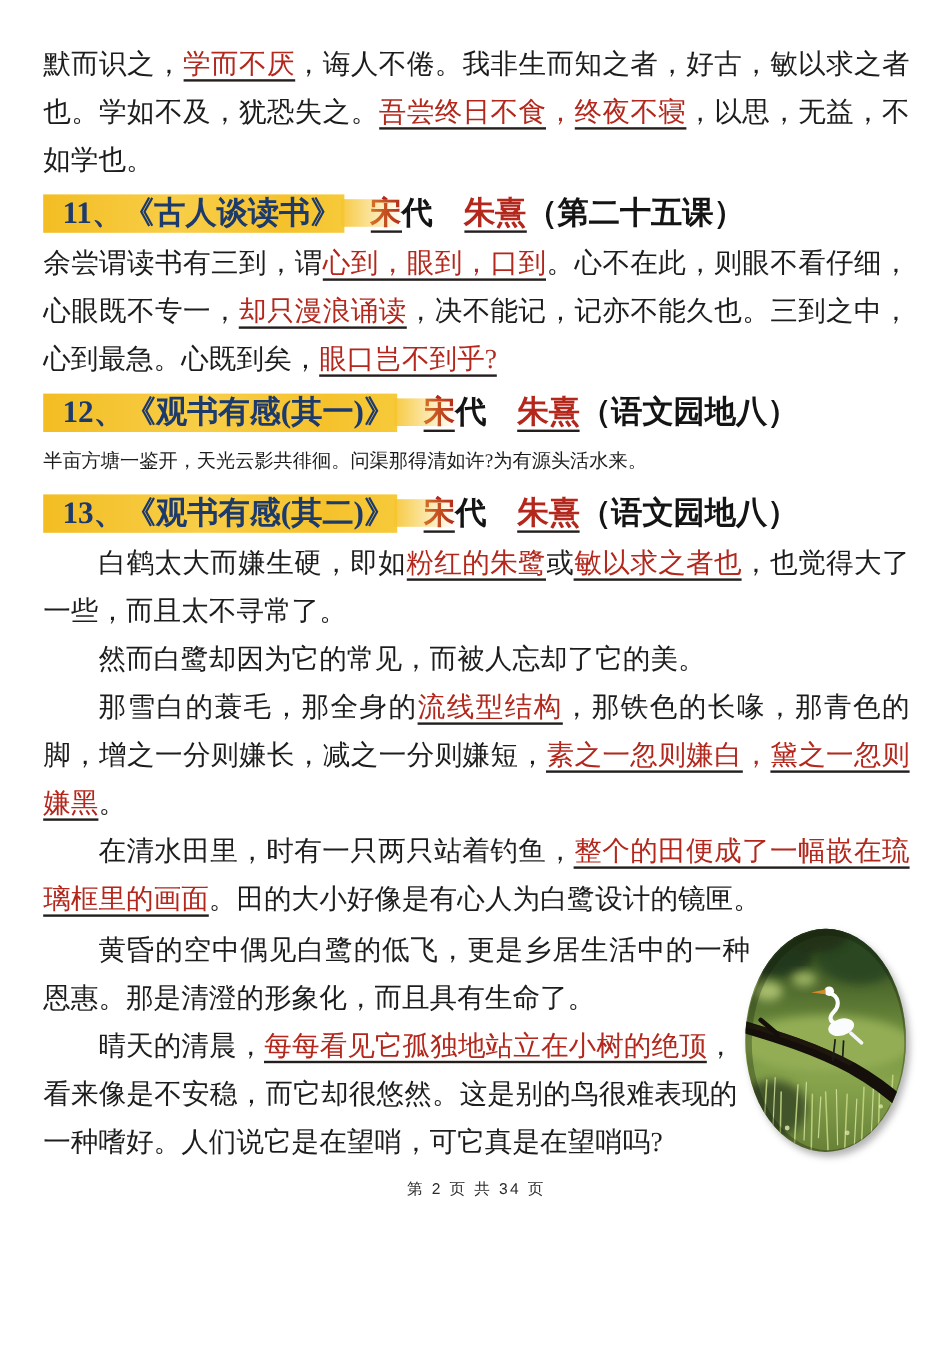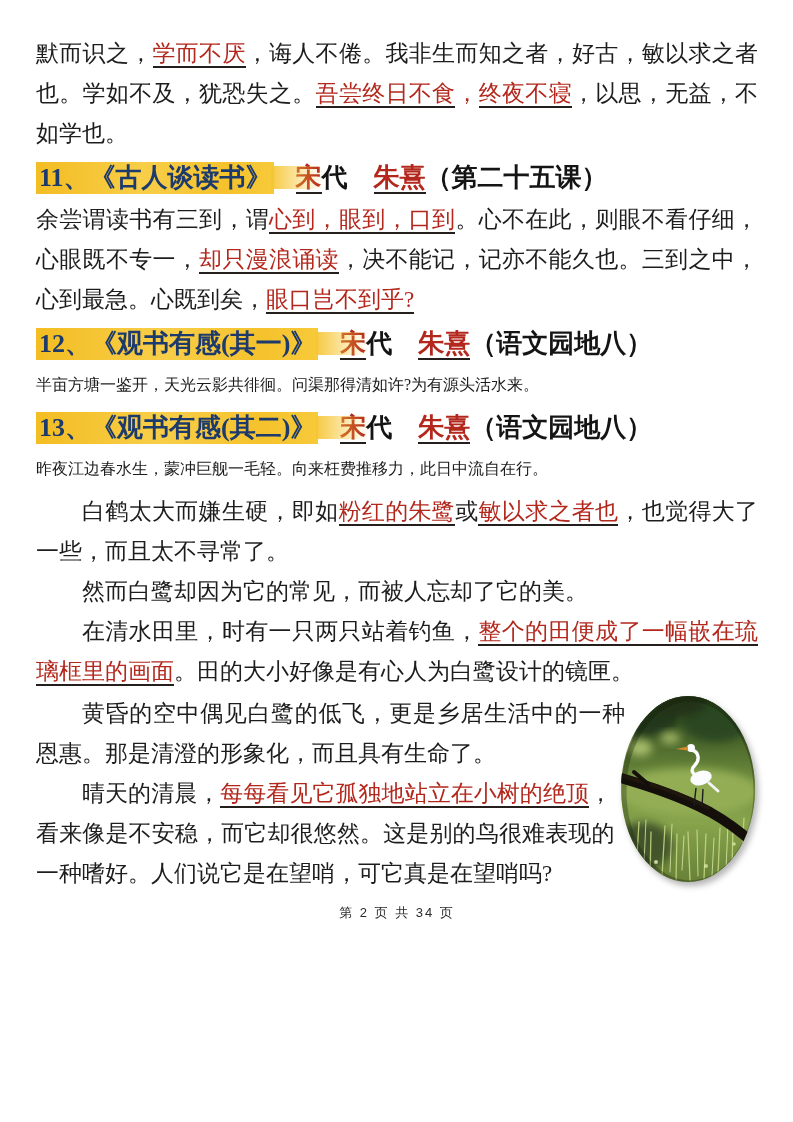--- a/index.html
+++ b/index.html
@@ -13,21 +13,21 @@
   }
   p{margin:0;}
   .body{font-size:23px;line-height:40px;text-align:justify;}
   .ind{text-indent:2em;}
   .red{color:#b3271c;}
   .u{border-bottom:2px solid #241f1d;}
   h2{font-size:26px;line-height:40px;margin:4px 0 2px;font-weight:bold;color:#141414;}
   .hl{
     color:#1d3a6d;
     background:linear-gradient(91deg,#f3bd23,#f8ce48 45%,#f5c22c 80%,#f7ca3a);
-    padding:1px 2px 2px 3px;
+    padding:1px 2px 2px 16px;
     position:relative;
     white-space:nowrap;
   }
   .hl::after{
     content:"";position:absolute;left:99%;top:12%;height:72%;width:52px;
     background:linear-gradient(90deg,rgba(246,197,49,.92),rgba(246,197,49,0));
   }
   .hrest{margin-left:22px;}
   .poem{font-size:16px;line-height:34px;margin:4px 0 6px;color:#1b1b1b;}
   .wrapzone{margin-top:2px;}
@@ -55,24 +55,24 @@
   <p class="body"><span>余尝谓读书有三到，谓</span><span class="red u">心到，眼到，口到</span><span>。心不在此，则眼不看仔细，心眼既不专一，</span><span class="red u">却只漫浪诵读</span><span>，决不能记，记亦不能久也。三到之中，心到最急。心既到矣，</span><span class="red u">眼口岂不到乎?</span></p>
 
   <h2>
     <span class="hl">12、《观书有感(其一)》</span><span class="hrest"><span class="red u">宋</span><span>代　</span><span class="red u">朱熹</span><span>（语文园地八）</span></span>
   </h2>
   <p class="poem"><span>半亩方塘一鉴开，天光云影共徘徊。问渠那得清如许?为有源头活水来。</span></p>
 
   <h2>
     <span class="hl">13、《观书有感(其二)》</span><span class="hrest"><span class="red u">宋</span><span>代　</span><span class="red u">朱熹</span><span>（语文园地八）</span></span>
   </h2>
-  <p class="poem"><span>昨夜江边春水生，蒙冲巨舰一毛轻。向来枉费推移力，此日中流自在行。</span></p>
 
   <p class="body ind"><span>白鹤太大而嫌生硬，即如</span><span class="red u">粉红的朱鹭</span><span>或</span><span class="red u">敏以求之者也</span><span>，也觉得大了一些，而且太不寻常了。</span></p>
   <p class="body ind"><span>然而白鹭却因为它的常见，而被人忘却了它的美。</span></p>
+  <p class="body ind"><span>那雪白的蓑毛，那全身的</span><span class="red u">流线型结构</span><span>，那铁色的长喙，那青色的脚，增之一分则嫌长，减之一分则嫌短，</span><span class="red u">素之一忽则嫌白</span><span class="red">，</span><span class="red u">黛之一忽则嫌黑</span><span>。</span></p>
   <p class="body ind"><span>在清水田里，时有一只两只站着钓鱼，</span><span class="red u">整个的田便成了一幅嵌在琉璃框里的画面</span><span>。田的大小好像是有心人为白鹭设计的镜匣。</span></p>
 
   <div class="wrapzone">
     <div class="photo">
       <svg width="140" height="190" viewBox="0 0 140 190" xmlns="http://www.w3.org/2000/svg" aria-hidden="true">
         <defs>
           <clipPath id="ov">
               <ellipse cx="70" cy="95" rx="67" ry="93"></ellipse>
             </clipPath>
           <linearGradient id="bg" x1="0" y1="0" x2="0" y2="1">

